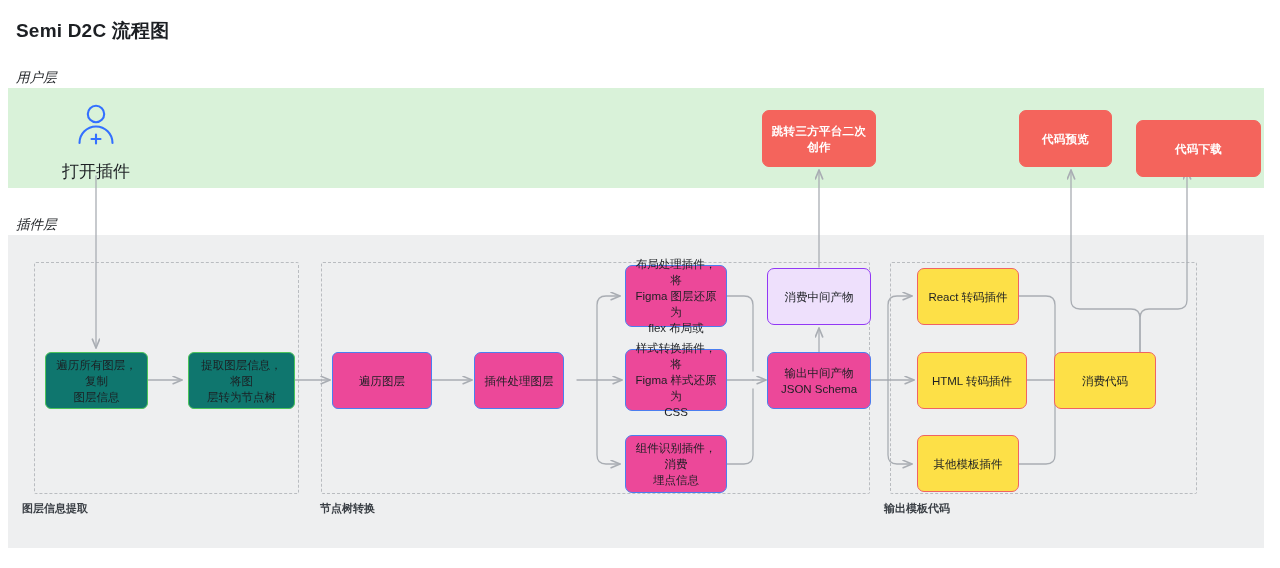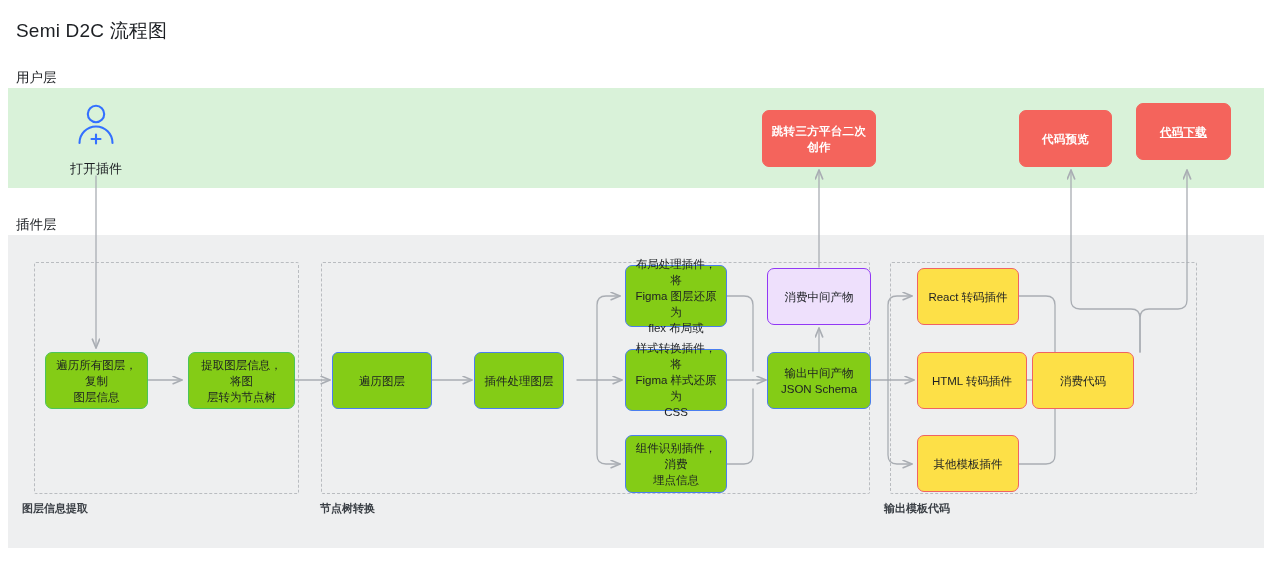--- a/index.html
+++ b/index.html
@@ -15,31 +15,32 @@
     color: #1c1f23;
     overflow: hidden;
   }
 
   
   .page-title {
     position: absolute;
     left: 16px;
     top: 18px;
     font-size: 19px;
-    font-weight: 400;
+    font-weight: 700;
     letter-spacing: .2px;
     color: #1c1f23;
   }
 
   
   .layer-label {
     position: absolute;
     font-size: 13.5px;
     font-weight: 400;
     color: #1c1f23;
+    font-style: italic;
   }
   .layer-label.user  { left: 16px; top: 69px; }
   .layer-label.plugin{ left: 16px; top: 216px; }
 
   
   .band {
     position: absolute;
     left: 8px;
     width: 1256px;
   }
@@ -69,41 +70,41 @@
     border: 1.4px solid transparent;
     display: flex;
     align-items: center;
     justify-content: center;
     text-align: center;
     font-size: 11.5px;
     line-height: 16px;
     padding: 4px 8px;
     white-space: pre-line;
   }
-  .node.green  { background: #84cc16; border-color: #4cc45a; color: #1c1f23; }
-  .node.blue   { background: #84cc16; border-color: #4a7ef0; color: #1c1f23; }
+  .node.green  { background: #0f766e; border-color: #4cc45a; color: #1c1f23; border-radius: 6px; }
+  .node.blue   { background: #ec4899; border-color: #4a7ef0; color: #1c1f23; }
   .node.purple { background: #eee0fc; border-color: #9238f5; color: #1c1f23; }
   .node.pink   { background: #fde047; border-color: #f06363; color: #1c1f23; }
   .node.red    { background: #f4645c; border-color: #f4645c; color: #ffffff; font-weight: 700; letter-spacing: .3px;}
 
   
   .actor {
     position: absolute;
     left: 70px;
     top: 103px;
     width: 52px;
     height: 44px;
   }
   .actor-label {
     position: absolute;
     left: 52px;
     top: 160px;
     width: 88px;
     text-align: center;
-    font-size: 13px;
+    font-size: 17px;
     color: #1c1f23;
   }
 
   
   .edges {
     position: absolute;
     left: 0; top: 0;
     width: 1280px; height: 568px;
     pointer-events: none;
   }
@@ -176,21 +177,21 @@
     <path d="M1019,464 H1046 q9,0 9,-9 V389"></path>
     <path d="M1055,380 H1078" marker-end="url(#ah)"></path>
 
     <path d="M1140,352 V318 q0,-9 -9,-9 H1080 q-9,0 -9,-9 V170" marker-end="url(#ah)"></path>
     <path d="M1140,352 V318 q0,-9 9,-9 H1178 q9,0 9,-9 V170" marker-end="url(#ah)"></path>
   </g>
 </svg>
 
 <div class="node red" style="left:762px;  top:110px; width:114px; height:57px;">跳转三方平台二次创作</div>
 <div class="node red" style="left:1019px; top:110px; width:93px; height:57px;">代码预览</div>
-<div class="node red" style="left:1136px; top:103px; width:95px; height:57px;text-decoration:underline;">代码下载</div>
+<div class="node red" style="left:1136px; top:120px; width:125px; height:57px;">代码下载</div>
 
 <div class="node green" style="left:45px;  top:352px; width:103px; height:57px;">遍历所有图层，复制
 图层信息</div>
 <div class="node green" style="left:188px; top:352px; width:107px; height:57px;">提取图层信息，将图
 层转为节点树</div>
 
 <div class="node blue" style="left:332px; top:352px; width:100px; height:57px;border-radius:6px;">遍历图层</div>
 <div class="node blue" style="left:474px; top:352px; width:90px; height:57px;">插件处理图层</div>
 
 <div class="node blue" style="left:625px; top:265px; width:102px; height:62px;">布局处理插件，将
@@ -202,13 +203,13 @@
 <div class="node blue" style="left:625px; top:435px; width:102px; height:58px;">组件识别插件，消费
 埋点信息</div>
 
 <div class="node blue" style="left:767px; top:352px; width:104px; height:57px;">输出中间产物
 JSON Schema</div>
 <div class="node purple" style="left:767px; top:268px; width:104px; height:57px;">消费中间产物</div>
 
 <div class="node pink" style="left:917px;  top:268px; width:102px; height:57px;">React 转码插件</div>
 <div class="node pink" style="left:917px;  top:352px; width:110px; height:57px;">HTML 转码插件</div>
 <div class="node pink" style="left:917px;  top:435px; width:102px; height:57px;">其他模板插件</div>
-<div class="node pink" style="left:1032px; top:352px; width:102px; height:57px;">消费代码</div>
+<div class="node pink" style="left:1054px; top:352px; width:102px; height:57px;">消费代码</div>
 
 </body></html>

